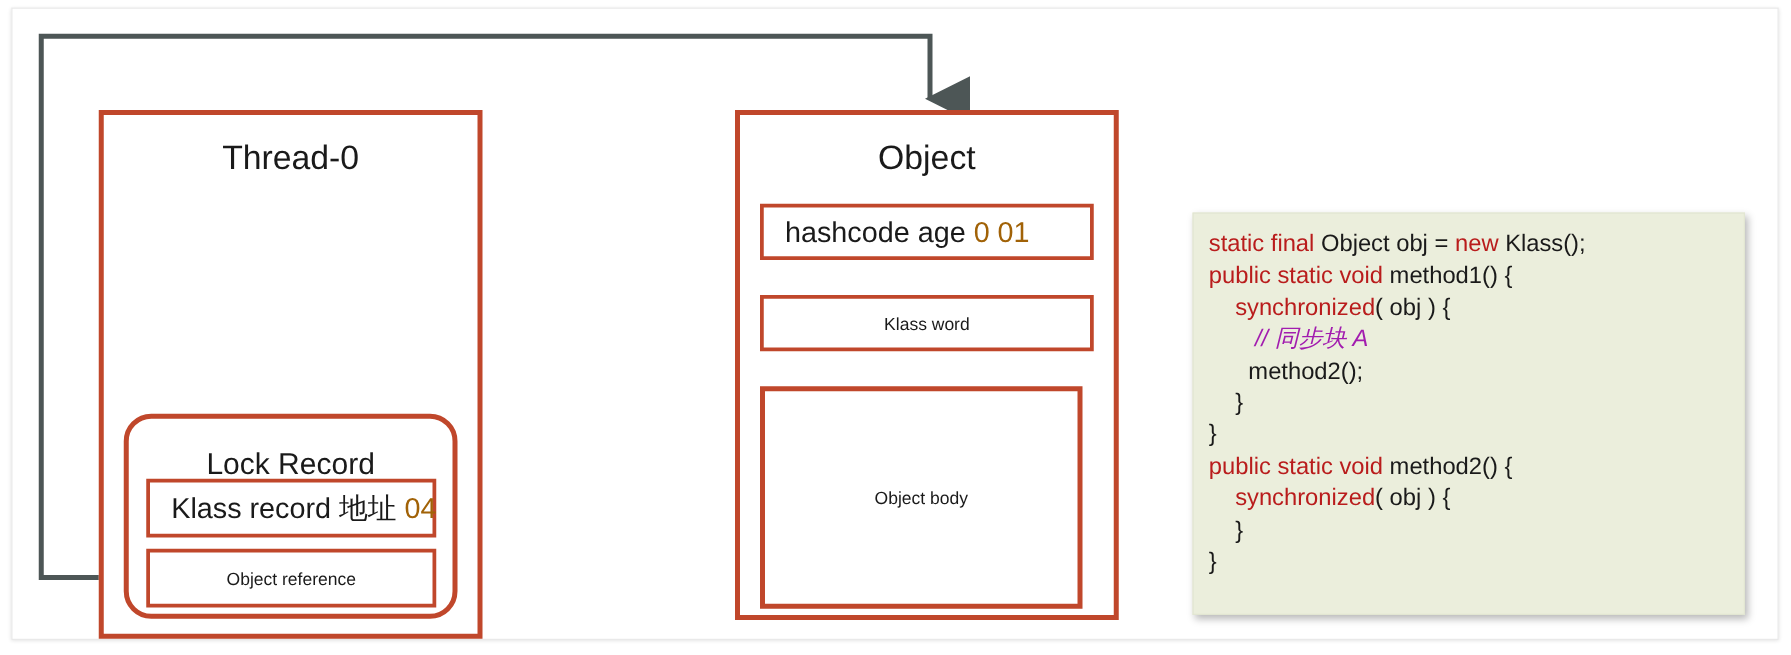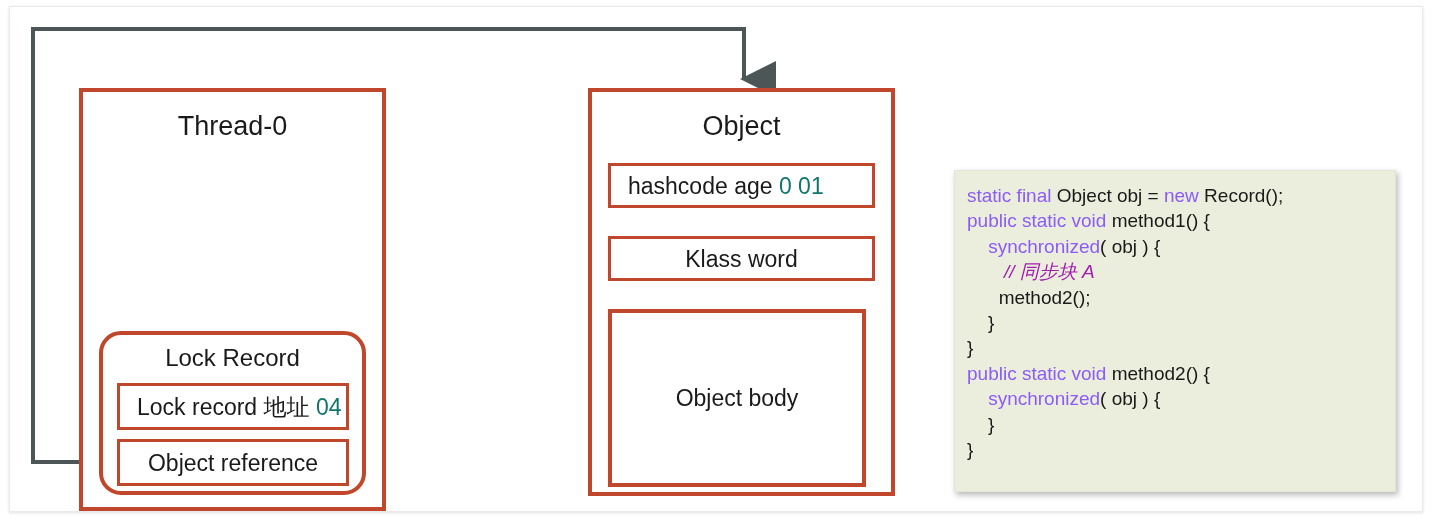--- a/index.html
+++ b/index.html
@@ -56,23 +56,23 @@
     position: absolute;
     left: 0;
     right: 0;
     top: 50%;
     transform: translateY(-50%);
     text-align: center;
     color: #1a1a1a;
     white-space: nowrap;
   }
   .cell-text.big { font-size: 23px; }
-  .cell-text.mid { font-size: 23px; }
+  .cell-text.mid { font-size: 14px; }
   .cell-text.lft { text-align: left; padding-left: 17px; }
-  .redval { color: #0f766e; }
+  .redval { color: #a16207; }
 
   
   .lockrec {
     position: absolute;
     box-sizing: border-box;
     background: #ffffff;
     border: 4px solid #c0472b;
     border-radius: 22px;
   }
 
@@ -99,21 +99,21 @@
     box-shadow: 2px 3px 6px rgba(0,0,0,0.28);
     padding: 12px 0 0 12px;
   }
   .code-line {
     font-family: "Liberation Sans", sans-serif;
     font-size: 19px;
     line-height: 25.4px;
     color: #1a1a1a;
     white-space: pre;
   }
-  .kw { color: #8b5cf6; }
+  .kw { color: #b91c1c; }
   .cm { color: #a21caf; font-style: italic; }
 </style>
 </head>
 <body>
 
 <div id="canvas">
 
   <div class="page-frame"></div>
 
   <svg class="connector" viewBox="0 0 1433 524" xmlns="http://www.w3.org/2000/svg">
@@ -123,26 +123,26 @@
       </marker>
     </defs>
     <path d="M 118 462 L 33 462 L 33 29 L 744 29 L 744 79" fill="none" stroke="#4d5656" stroke-width="4" marker-end="url(#arrowhead)"></path>
   </svg>
 
   <div class="rbox" style="left:79px; top:88px; width:307px; height:423px;">
     <div class="box-title" style="top:21px;">Thread-0</div>
   </div>
 
   <div class="lockrec" style="left:99px; top:331px; width:267px; height:164px;">
-    <div class="box-title" style="top:11px; font-size:24px;">Lock Record</div>
+    <div class="box-title" style="top:25px; font-size:24px;">Lock Record</div>
   </div>
 
   <div class="rbox thin" style="left:117px; top:383px; width:232px; height:47px;">
     <div class="cell-text big lft">
-      <span>Lock record 地址 </span><span class="redval">04</span>
+      <span>Klass record 地址 </span><span class="redval">04</span>
     </div>
   </div>
 
   <div class="rbox thin" style="left:117px; top:439px; width:232px; height:47px;">
     <div class="cell-text mid">Object reference</div>
   </div>
 
   <div class="rbox" style="left:588px; top:88px; width:307px; height:408px;">
     <div class="box-title" style="top:21px;">Object</div>
   </div>
@@ -156,21 +156,21 @@
   <div class="rbox thin" style="left:608px; top:236px; width:267px; height:45px;">
     <div class="cell-text mid">Klass word</div>
   </div>
 
   <div class="rbox" style="left:608px; top:309px; width:258px; height:178px;">
     <div class="cell-text mid">Object body</div>
   </div>
 
   <div class="codepanel">
     <div id="code-body">
-        <div class="code-line"><span class="kw">static final</span><span> Object obj = </span><span class="kw">new</span><span> Record();</span></div>
+        <div class="code-line"><span class="kw">static final</span><span> Object obj = </span><span class="kw">new</span><span> Klass();</span></div>
         <div class="code-line"><span class="kw">public static void</span><span> method1() {</span></div>
         <div class="code-line"><span>    </span><span class="kw">synchronized</span><span>( obj ) {</span></div>
         <div class="code-line"><span class="cm">       // 同步块 A</span></div>
         <div class="code-line"><span>      method2();</span></div>
         <div class="code-line"><span>    }</span></div>
         <div class="code-line"><span>}</span></div>
         <div class="code-line"><span class="kw">public static void</span><span> method2() {</span></div>
         <div class="code-line"><span>    </span><span class="kw">synchronized</span><span>( obj ) {</span></div>
         <div class="code-line"><span>    }</span></div>
         <div class="code-line"><span>}</span></div>

